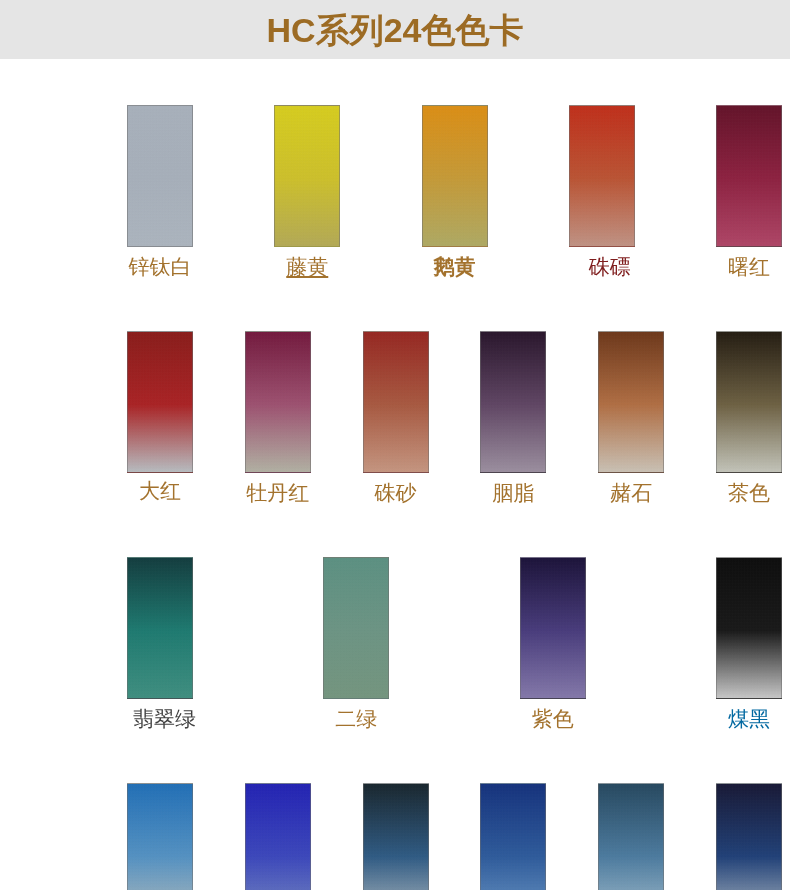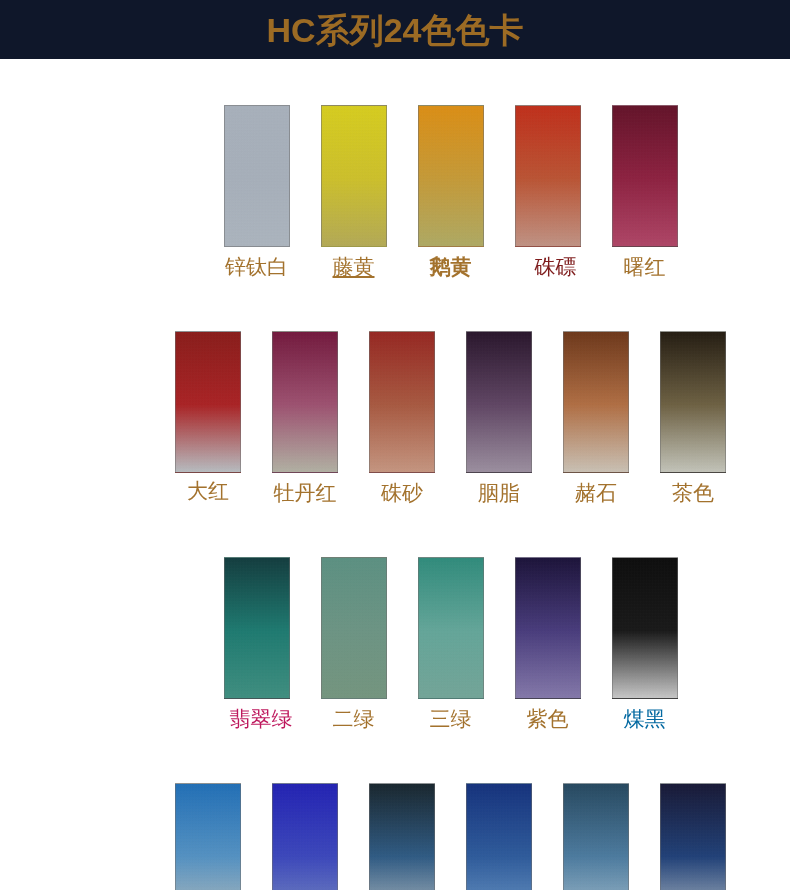--- a/index.html
+++ b/index.html
@@ -35,34 +35,34 @@
     font-family: "Liberation Sans", "DejaVu Sans", sans-serif;
   }
 
   
   #swatch-grid {
     width: 790px;
     padding-top: 46px;
   }
   .swatch-row {
     display: flex;
-    justify-content: center;
+    justify-content: space-between;
     padding-left: 127px;
     margin-bottom: 53px;
   }
   .swatch-row:last-child { margin-bottom: 0; }
 
   .swatch-cell {
     width: 66px;
     margin-right: 31px;
     display: flex;
     flex-direction: column;
     align-items: center;
   }
-  .swatch-cell:last-child { margin-right: 16px; }
+  .swatch-cell:last-child { margin-right: 8px; }
 
   .swatch-chip {
     position: relative;
     width: 66px;
     height: 142px;
     border: 1px solid rgba(110,110,110,0.55);
     overflow: hidden;
   }
   .swatch-chip .grain {
     position: absolute;
@@ -80,21 +80,21 @@
     line-height: 1.05;
     white-space: nowrap;
     font-family: "Liberation Sans", "DejaVu Sans", sans-serif;
   }
 </style>
 </head>
 <body>
 
 <div id="page-root">
 
-  <div id="header-band" style="background: #0f172a;">
+  <div id="header-band" style="background: #e5e5e5;">
     <div id="page-title" style="color: rgb(156, 107, 36);">HC系列24色色卡</div>
   </div>
 
   <div id="swatch-grid">
     <div class="swatch-row">
         <div class="swatch-cell">
           <div class="swatch-chip" style="background: linear-gradient(rgb(169, 178, 189) 0%, rgb(168, 177, 188) 52%, rgb(173, 182, 192) 100%);">
             <div class="grain"></div>
           </div>
           <div class="swatch-label" style="color: rgb(163, 114, 45);">锌钛白</div>
@@ -160,35 +160,29 @@
             <div class="grain"></div>
           </div>
           <div class="swatch-label" style="color: rgb(163, 114, 45);">茶色</div>
         </div>
       </div>
     <div class="swatch-row">
         <div class="swatch-cell">
           <div class="swatch-chip" style="background: linear-gradient(rgb(16, 59, 61) 0%, rgb(27, 122, 112) 52%, rgb(61, 143, 128) 100%);">
             <div class="grain"></div>
           </div>
-          <div class="swatch-label" style="color: #be185d; margin-left: 9px;">翡翠绿</div>
+          <div class="swatch-label" style="color: #404040; margin-left: 9px;">翡翠绿</div>
         </div>
         <div class="swatch-cell">
           <div class="swatch-chip" style="background: linear-gradient(rgb(91, 145, 130) 0%, rgb(108, 149, 132) 52%, rgb(116, 150, 127) 100%);">
             <div class="grain"></div>
           </div>
           <div class="swatch-label" style="color: rgb(163, 114, 45);">二绿</div>
         </div>
         <div class="swatch-cell">
-          <div class="swatch-chip" style="background: linear-gradient(rgb(46, 140, 124) 0%, rgb(99, 167, 154) 52%, rgb(115, 166, 153) 100%);">
-            <div class="grain"></div>
-          </div>
-          <div class="swatch-label" style="color: rgb(163, 114, 45);">三绿</div>
-        </div>
-        <div class="swatch-cell">
           <div class="swatch-chip" style="background: linear-gradient(rgb(25, 16, 56) 0%, rgb(71, 58, 124) 52%, rgb(132, 120, 171) 100%);">
             <div class="grain"></div>
           </div>
           <div class="swatch-label" style="color: rgb(163, 114, 45);">紫色</div>
         </div>
         <div class="swatch-cell">
           <div class="swatch-chip" style="background: linear-gradient(rgb(10, 10, 10) 0%, rgb(22, 22, 22) 52%, rgb(201, 201, 201) 100%);">
             <div class="grain"></div>
           </div>
           <div class="swatch-label" style="color: #0369a1;">煤黑</div>

